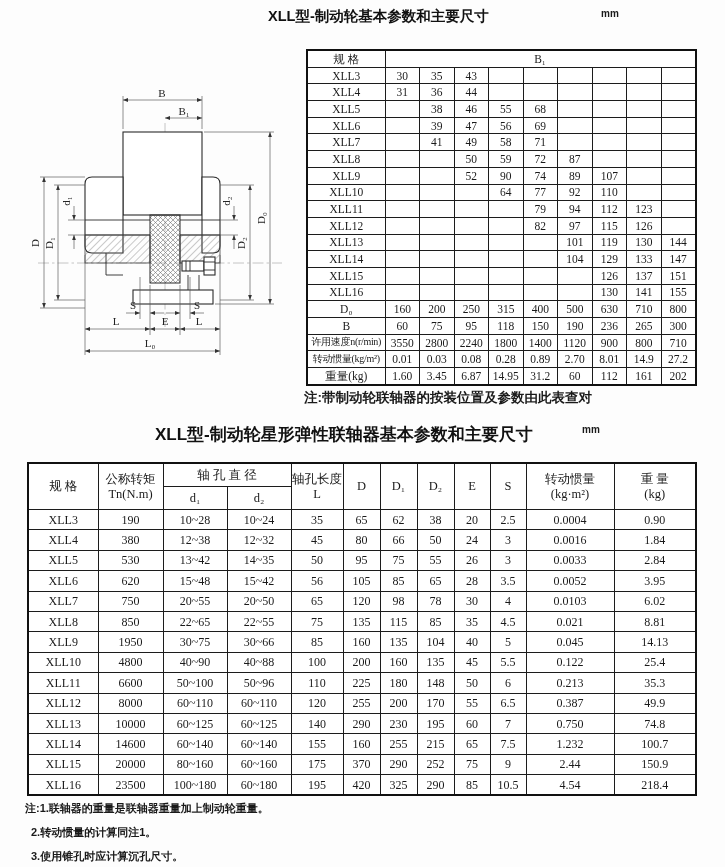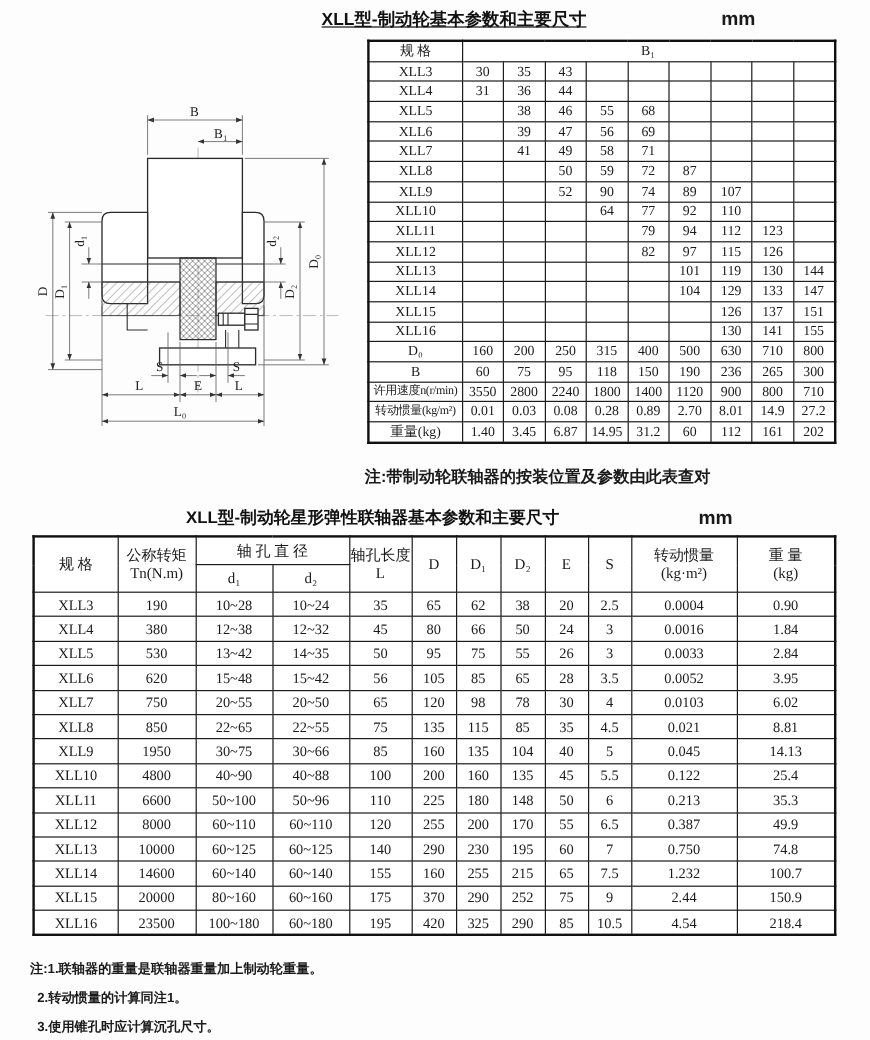--- a/index.html
+++ b/index.html
@@ -1,27 +1,27 @@
 <!DOCTYPE html>
 <html><head>
 <meta charset="utf-8">
 <style>
   html,body { margin:0; padding:0; }
   body {
     width:725px; height:867px; position:relative; background:#fdfdfd;
     font-family:"Liberation Serif", serif; color:#1a1a1a; overflow:hidden;
   }
   .title { position:absolute; font-family:"Liberation Sans", sans-serif; font-weight:bold; color:#111; white-space:nowrap; }
-  .t1title { left:268px; top:7px;  font-size:14.5px;text-decoration:underline; }
-  .t2title { left:155px; top:423px; font-size:14px; }
-  .unit { position:absolute; font-family:"Liberation Sans", sans-serif; font-weight:600; font-size:16px; }
+  .t1title { left:268px; top:7px;  font-size:14.5px; }
+  .t2title { left:155px; top:423px; font-size:17px; }
+  .unit { position:absolute; font-family:"Liberation Sans", sans-serif; font-weight:600; font-size:10px; }
   .unit1 { left:601px; top:8px; }
   .unit2 { left:582px; top:424px; }
 
-  table.tbl { border-collapse:collapse; background:#fff; position:absolute; table-layout:fixed; }
+  table.tbl { border-collapse:collapse; background:#fff; position:absolute; table-layout:fixed;margin-top:16px; }
   table.tbl td, table.tbl th { border:1px solid #1c1c1c; text-align:center; vertical-align:middle; padding:0; font-weight:normal; overflow:hidden; white-space:nowrap; }
   table.tbl { border:2px solid #111; }
 
   .tbl1 { left:306px; top:33px; width:389px; font-size:11.5px; }
   .tbl1 td, .tbl1 th { height:15.7px; line-height:1.05; }
   .tbl1 .lbl { font-size:11.5px; }
   .tbl1 .sm  { font-size:10px; letter-spacing:-0.3px; }
 
   .tbl2 { left:27px; top:446px; width:668px; font-size:12px; }
   .tbl2 thead th { height:22px; line-height:1.2; font-size:12.5px; }
@@ -374,21 +374,21 @@
         <td>0.08</td>
         <td>0.28</td>
         <td>0.89</td>
         <td>2.70</td>
         <td>8.01</td>
         <td>14.9</td>
         <td>27.2</td>
       </tr>
       <tr>
         <td class="lbl">重量(kg)</td>
-        <td>1.40</td>
+        <td>1.60</td>
         <td>3.45</td>
         <td>6.87</td>
         <td>14.95</td>
         <td>31.2</td>
         <td>60</td>
         <td>112</td>
         <td>161</td>
         <td>202</td>
       </tr>
     </tbody>

